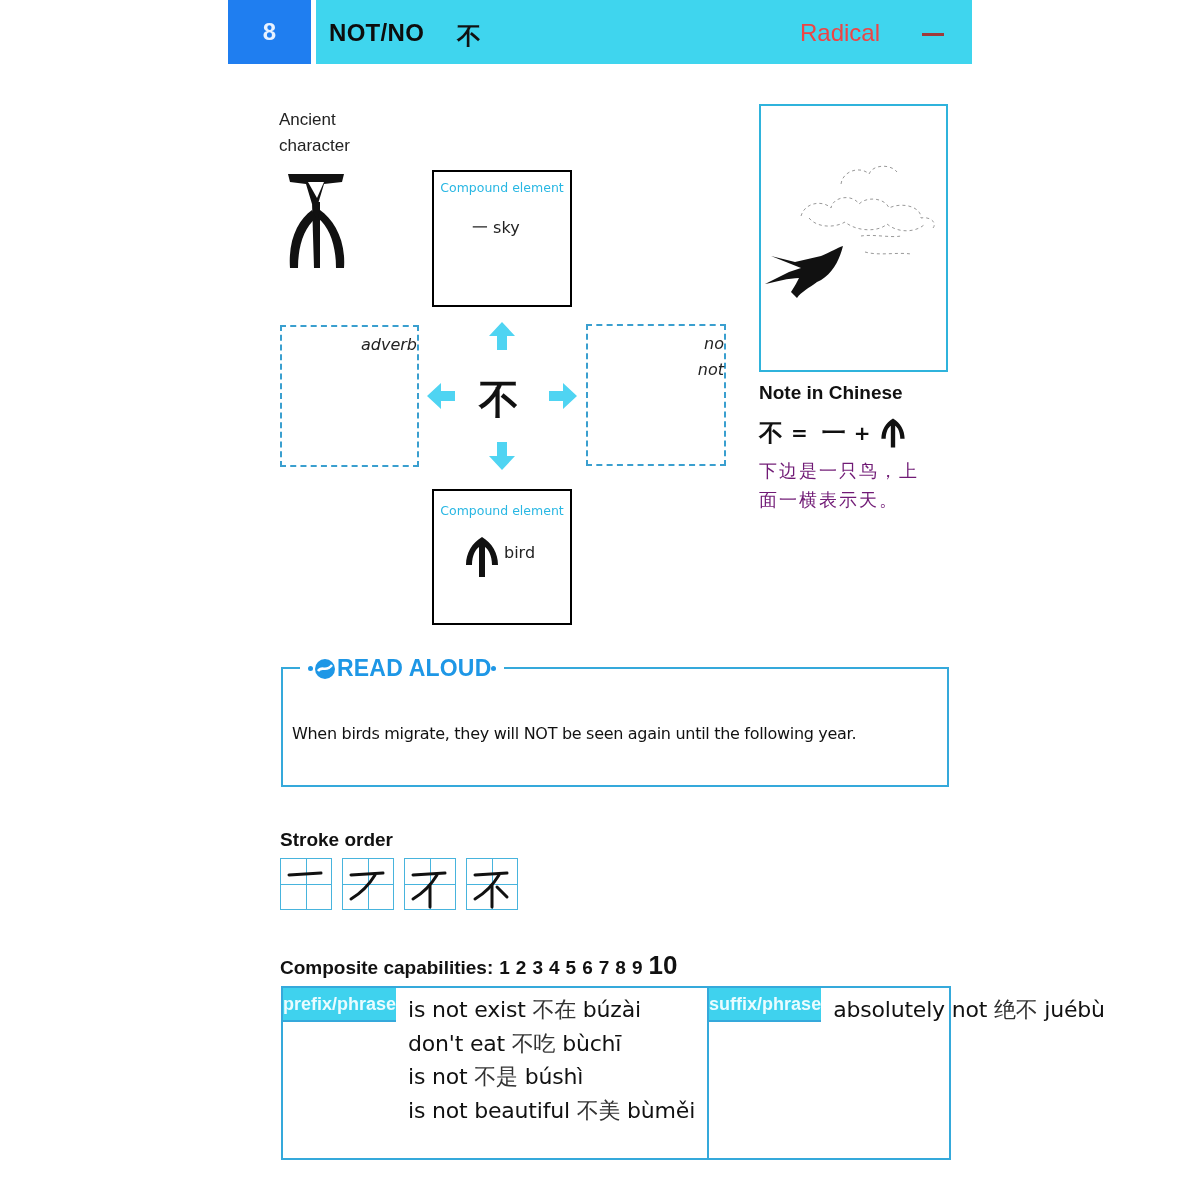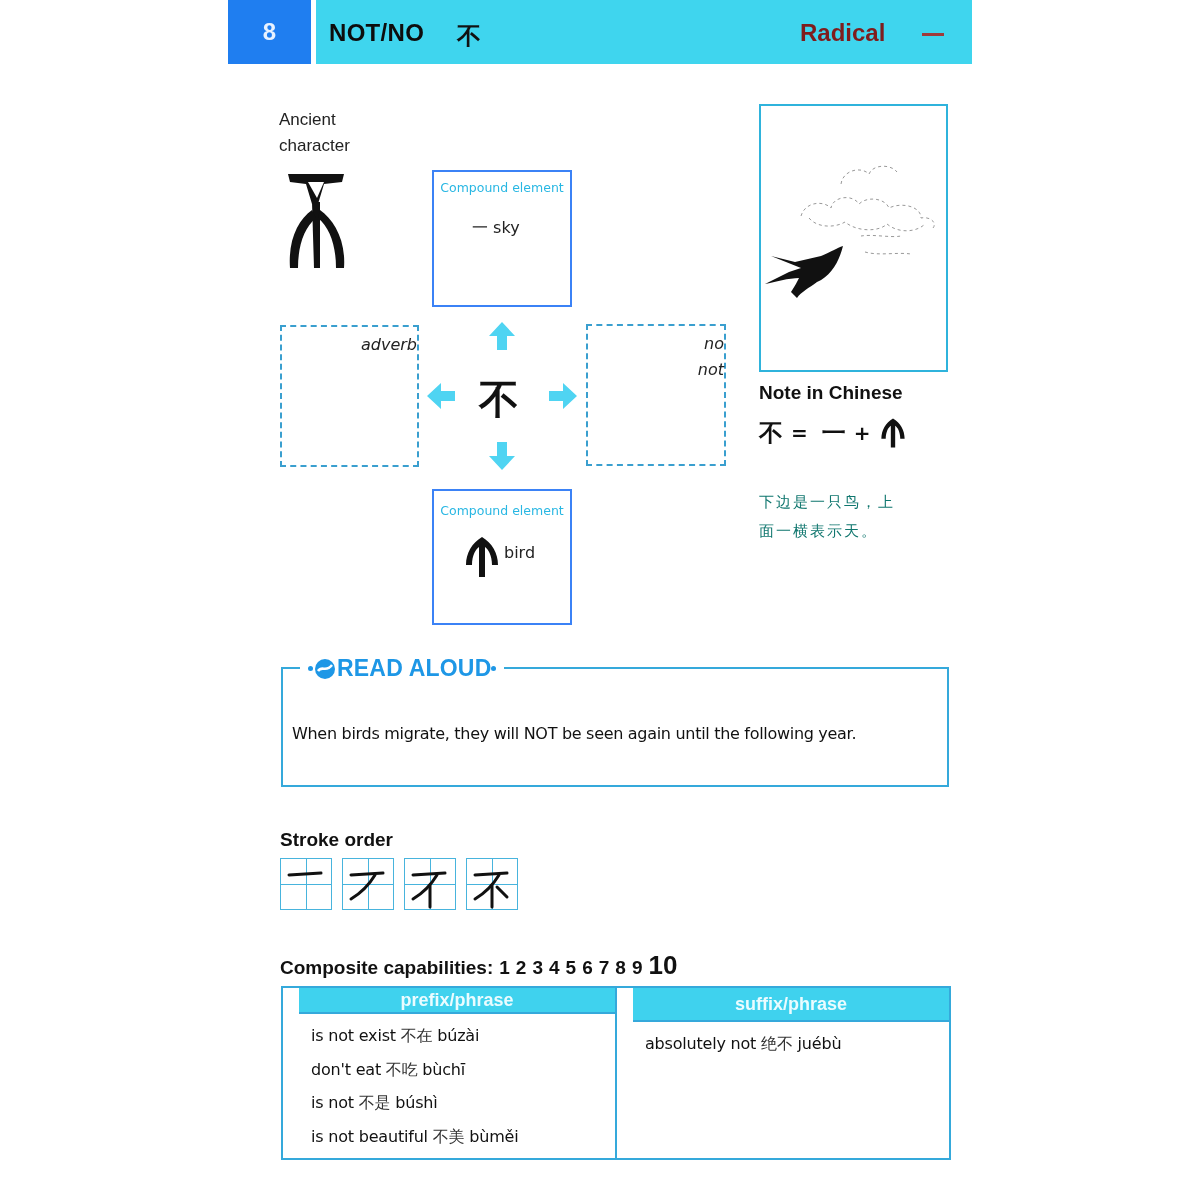--- a/index.html
+++ b/index.html
@@ -9,50 +9,50 @@
 
   
   .hdr-num { left: 228px; top: 0; width: 83px; height: 64px; background: #1f7ef0;
              color: #e8f2ff; font-family: "Liberation Sans", sans-serif; font-weight: bold;
              font-size: 24px; display: flex; align-items: center; justify-content: center; }
   .hdr-bar { left: 316px; top: 0; width: 656px; height: 64px; background: #3fd5ee; }
   .hdr-title { left: 329px; top: 19px; font-family: "Liberation Sans", sans-serif;
                font-weight: bold; font-size: 24px; color: #0d0d0d; letter-spacing: 0.3px; }
   .hdr-char { left: 457px; top: 20px; font-size: 24px; font-weight: bold; color: #111; }
   .hdr-radical-label { left: 800px; top: 19px; font-family: "Liberation Sans", sans-serif;
-               font-weight: bold; font-size: 24px; color: #7f1d1d; }
+               font-weight: normal; font-size: 24px; color: #ef4444; }
   .hdr-radical-glyph { left: 922px; top: 33px; width: 22px; height: 3px; background: #a03a3a; }
 
   
   .ancient-label { left: 279px; top: 107px; font-size: 17px; line-height: 26px; color: #222;
                    font-family: Liberation Sans, sans-serif; }
 
   
-  .box-solid { border: 2px solid #3b82f6; background: #fff; }
+  .box-solid { border: 2px solid #000000; background: #fff; }
   .box-dashed { border: 2px dashed #3a9fcf; background: #fff; }
   .box-caption { position: absolute; left: 0; right: 0; top: 8px; text-align: center;
                  color: #29b7e3; font-size: 12.5px; font-family: "DejaVu Sans", sans-serif; }
   .sky-text { position: absolute; left: 38px; top: 46px; font-size: 16px; color: #222; }
   .bird-text { position: absolute; left: 70px; top: 52px; font-size: 16px; color: #222; }
   .dash-text { position: absolute; left: 0; right: 0; text-align: right; font-style: italic;
                font-size: 16px; color: #222; }
 
   .center-char { left: 479px; top: 372px; font-size: 40px; font-family: "DejaVu Serif", serif;
                  font-weight: bold; color: #111; }
 
   
   .illus { left: 759px; top: 104px; width: 185px; height: 264px; border: 2px solid #2fb3dc; background: #fff; }
 
   
   .note-title { left: 759px; top: 382px; font-family: "Liberation Sans", sans-serif;
                 font-weight: bold; font-size: 19px; color: #111; }
   .note-formula { left: 759px; top: 417px; display: flex; align-items: center; gap: 8px;
                   font-size: 24px; font-weight: bold; color: #111; }
   .note-body { left: 759px; top: 456px; width: 195px; font-family: "DejaVu Serif", serif;
-               font-size: 15px; line-height: 29px; color: #0f766e; letter-spacing: 2px; margin-top: 32px; }
+               font-size: 18px; line-height: 29px; color: #701a75; letter-spacing: 2px; }
 
   
   .ra-box { left: 281px; top: 667px; width: 664px; height: 118px; border: 2px solid #35a9db;
             border-top: none; }
   .ra-topline { left: 281px; top: 667px; width: 666px; height: 2px; background: #35a9db; }
   .ra-title-wrap { left: 300px; top: 655px; background: #fff; padding: 0 8px; display: flex;
                    align-items: center; }
   .ra-title { font-family: "Liberation Sans", sans-serif; font-weight: bold; font-size: 23px;
               color: #1e97e6; letter-spacing: 0.2px; }
   .ra-dot { width: 5px; height: 5px; border-radius: 50%; background: #1e97e6; }
@@ -73,27 +73,27 @@
 
   
   .comp-title { left: 280px; top: 950px; display: flex; align-items: baseline; gap: 6px;
                 font-family: "Liberation Sans", sans-serif; font-weight: bold; color: #111; }
   .comp-title .lbl { font-size: 19px; }
   .comp-title .num { font-size: 19px; }
   .comp-title .num.big { font-size: 26px; }
 
   .tbl { left: 281px; top: 986px; width: 666px; height: 170px; border: 2px solid #35a9db;
          display: flex; }
-  .tbl-col { flex: 1; display: flex; flex-direction: column; padding-left: 16px; }
+  .tbl-col { flex: 1; display: flex; flex-direction: row; }
   .tbl-col + .tbl-col { border-left: 2px solid #35a9db; }
   .tbl-head { height: 32px; background: #3fd2ee; color: #eafcff; font-family: "Liberation Sans", sans-serif;
               font-weight: bold; font-size: 18px; display: flex; align-items: center; justify-content: center;
               border-bottom: 2px solid #35a9db; }
   .tbl-body { padding: 5px 12px; }
-  .tbl-row { font-size: 16px; line-height: 33.5px; color: #111; font-family: "DejaVu Sans", sans-serif;
+  .tbl-row { font-size: 22px; line-height: 33.5px; color: #111; font-family: "DejaVu Sans", sans-serif;
              letter-spacing: -0.2px; white-space: nowrap; }
   .tbl-row .zh { font-family: "DejaVu Serif", serif; color: #333; }
 </style>
 </head>
 <body>
 
 <div class="abs hdr-num">
   <span>8</span>
 </div>
 <div class="abs hdr-bar"></div>

